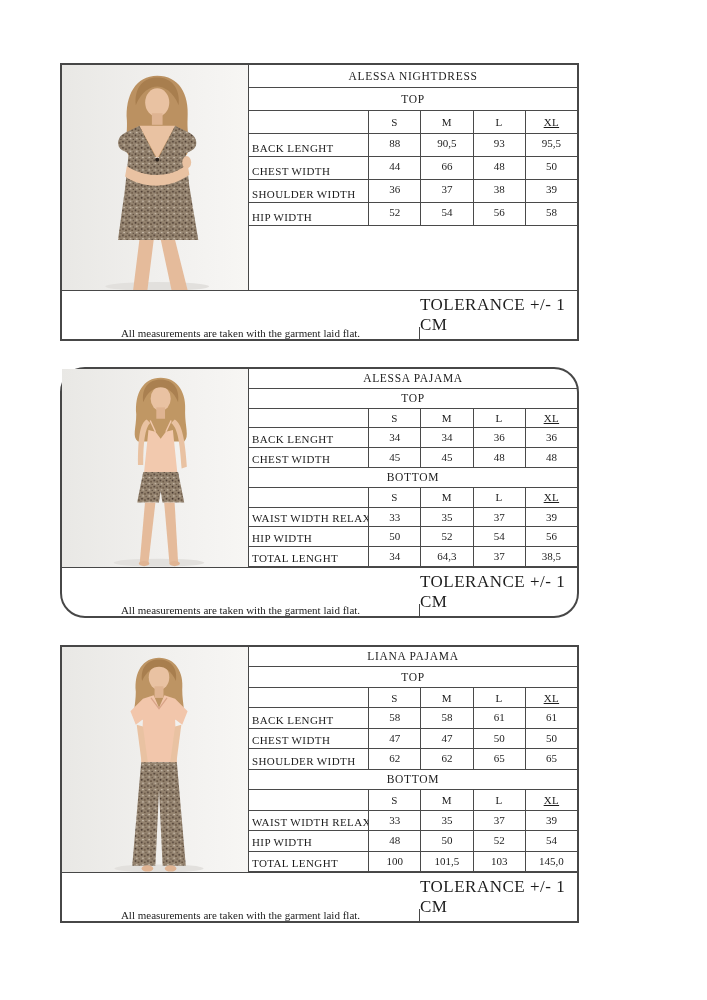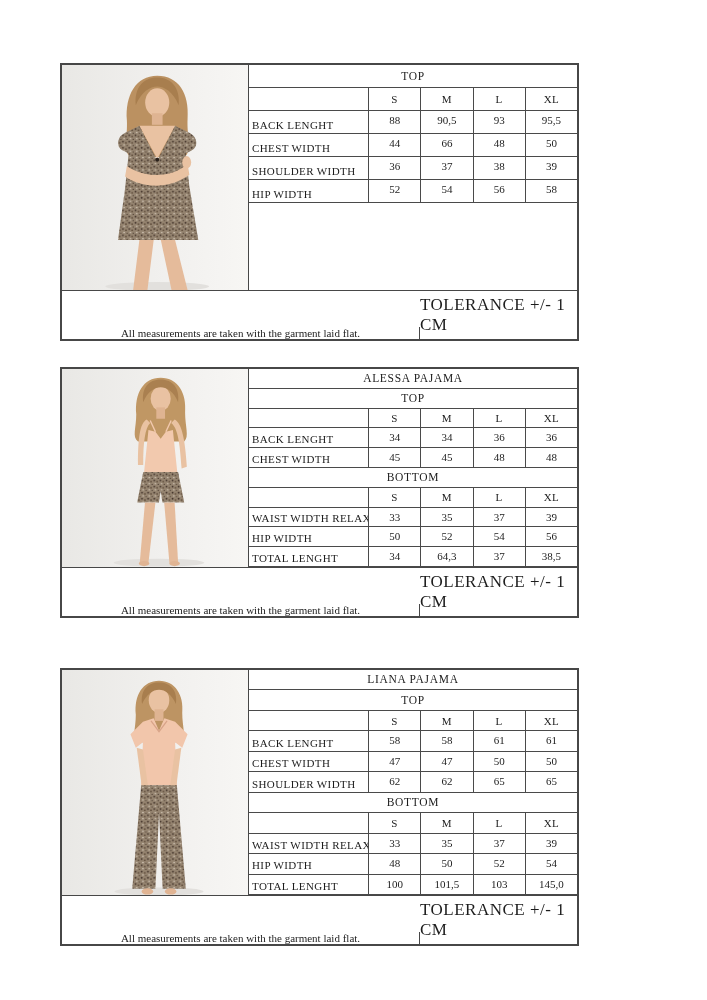--- a/index.html
+++ b/index.html
@@ -16,22 +16,22 @@
     position: absolute;
     left: 60px;
     width: 519px;
     border: 2px solid #474747;
     box-sizing: border-box;
     display: flex;
     flex-direction: column;
     background: #ffffff;
   }
   .block-1 { top: 63px;  height: 278px; }
-  .block-2 { top: 367px; height: 251px; }
-  .block-3 { top: 668px; height: 278px; }
+  .block-2 { top: 367px; height: 251px; border-radius: 25px; }
+  .block-3 { top: 645px; height: 278px; }
 
   .body { flex: 1; display: flex; min-height: 0; }
 
   .photo {
     width: 187px;
     flex: 0 0 187px;
     border-right: 1px solid #474747;
     box-sizing: border-box;
     background: linear-gradient(90deg, #e9e8e5 0%, #f1f0ee 55%, #f7f6f4 100%);
     position: relative;
@@ -83,21 +83,21 @@
     padding-top: 3px;
   }
   .cell.val:last-child { border-right: none; }
   .cell.size {
     flex: 1 1 0;
     border-right: 1px solid #4a4a4a;
     justify-content: center;
     align-items: center;
     letter-spacing: 0.4px;
   }
-  .cell.size:last-child { border-right: none; }
+  .cell.size:last-child { border-right: none; text-decoration: underline; }
 
   .footer {
     flex: 0 0 22px;
     border-top: 1px solid #474747;
     display: flex;
     box-sizing: border-box;
   }
   .foot-note {
     flex: 0 0 358px;
     border-right: 1px solid #474747;
@@ -143,20 +143,23 @@
           <polygon points="76,68 116,68 96,105" fill="#e9c2a2"></polygon>
           <path d="M76,68 L60,76 C50,81 50,93 58,96 L64,99 L60,138 L52,196 L142,196 L132,136 L128,99 L134,96 C142,93 142,81 132,76 L116,68 L96,107 Z" fill="url(#sp1)"></path>
           <circle cx="96" cy="106" r="2.2" fill="#2a211b"></circle>
           <path d="M62,113 C82,127 112,127 130,111 L132,123 C110,139 80,139 60,125 Z" fill="#e9c2a2"></path>
           <ellipse cx="129" cy="109" rx="5" ry="7" fill="#e9c2a2"></ellipse>
           <polygon points="76,196 92,196 85,252 69,252" fill="#e5bb9b"></polygon>
           <polygon points="100,196 116,196 130,252 112,252" fill="#e5bb9b"></polygon>
         </svg>
       </div>
       <div class="table rows-fixed">
+        <div class="row">
+          <div class="cell merged">ALESSA NIGHTDRESS</div>
+        </div>
         <div class="row">
           <div class="cell merged">TOP</div>
         </div>
         <div class="row">
           <div class="cell label"></div>
           <div class="cell size">S</div>
           <div class="cell size">M</div>
           <div class="cell size">L</div>
           <div class="cell size">XL</div>
         </div>

